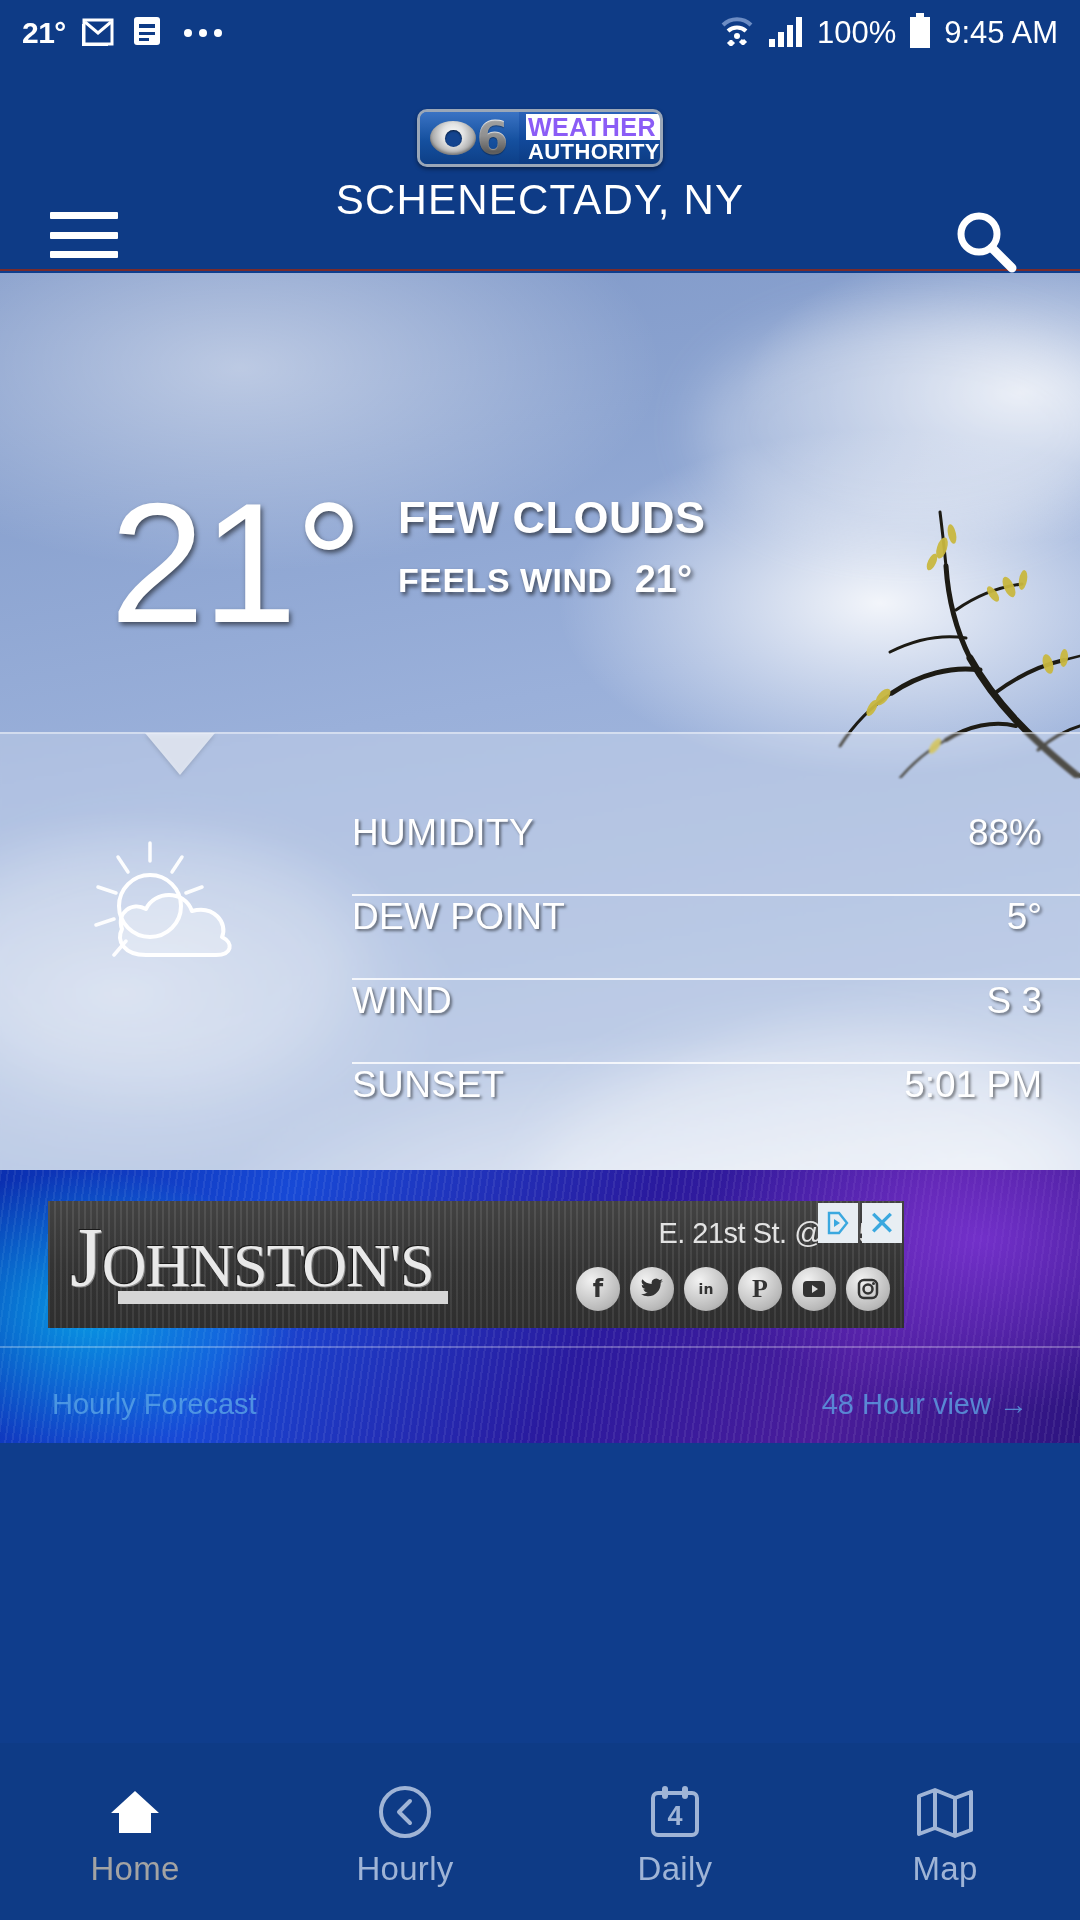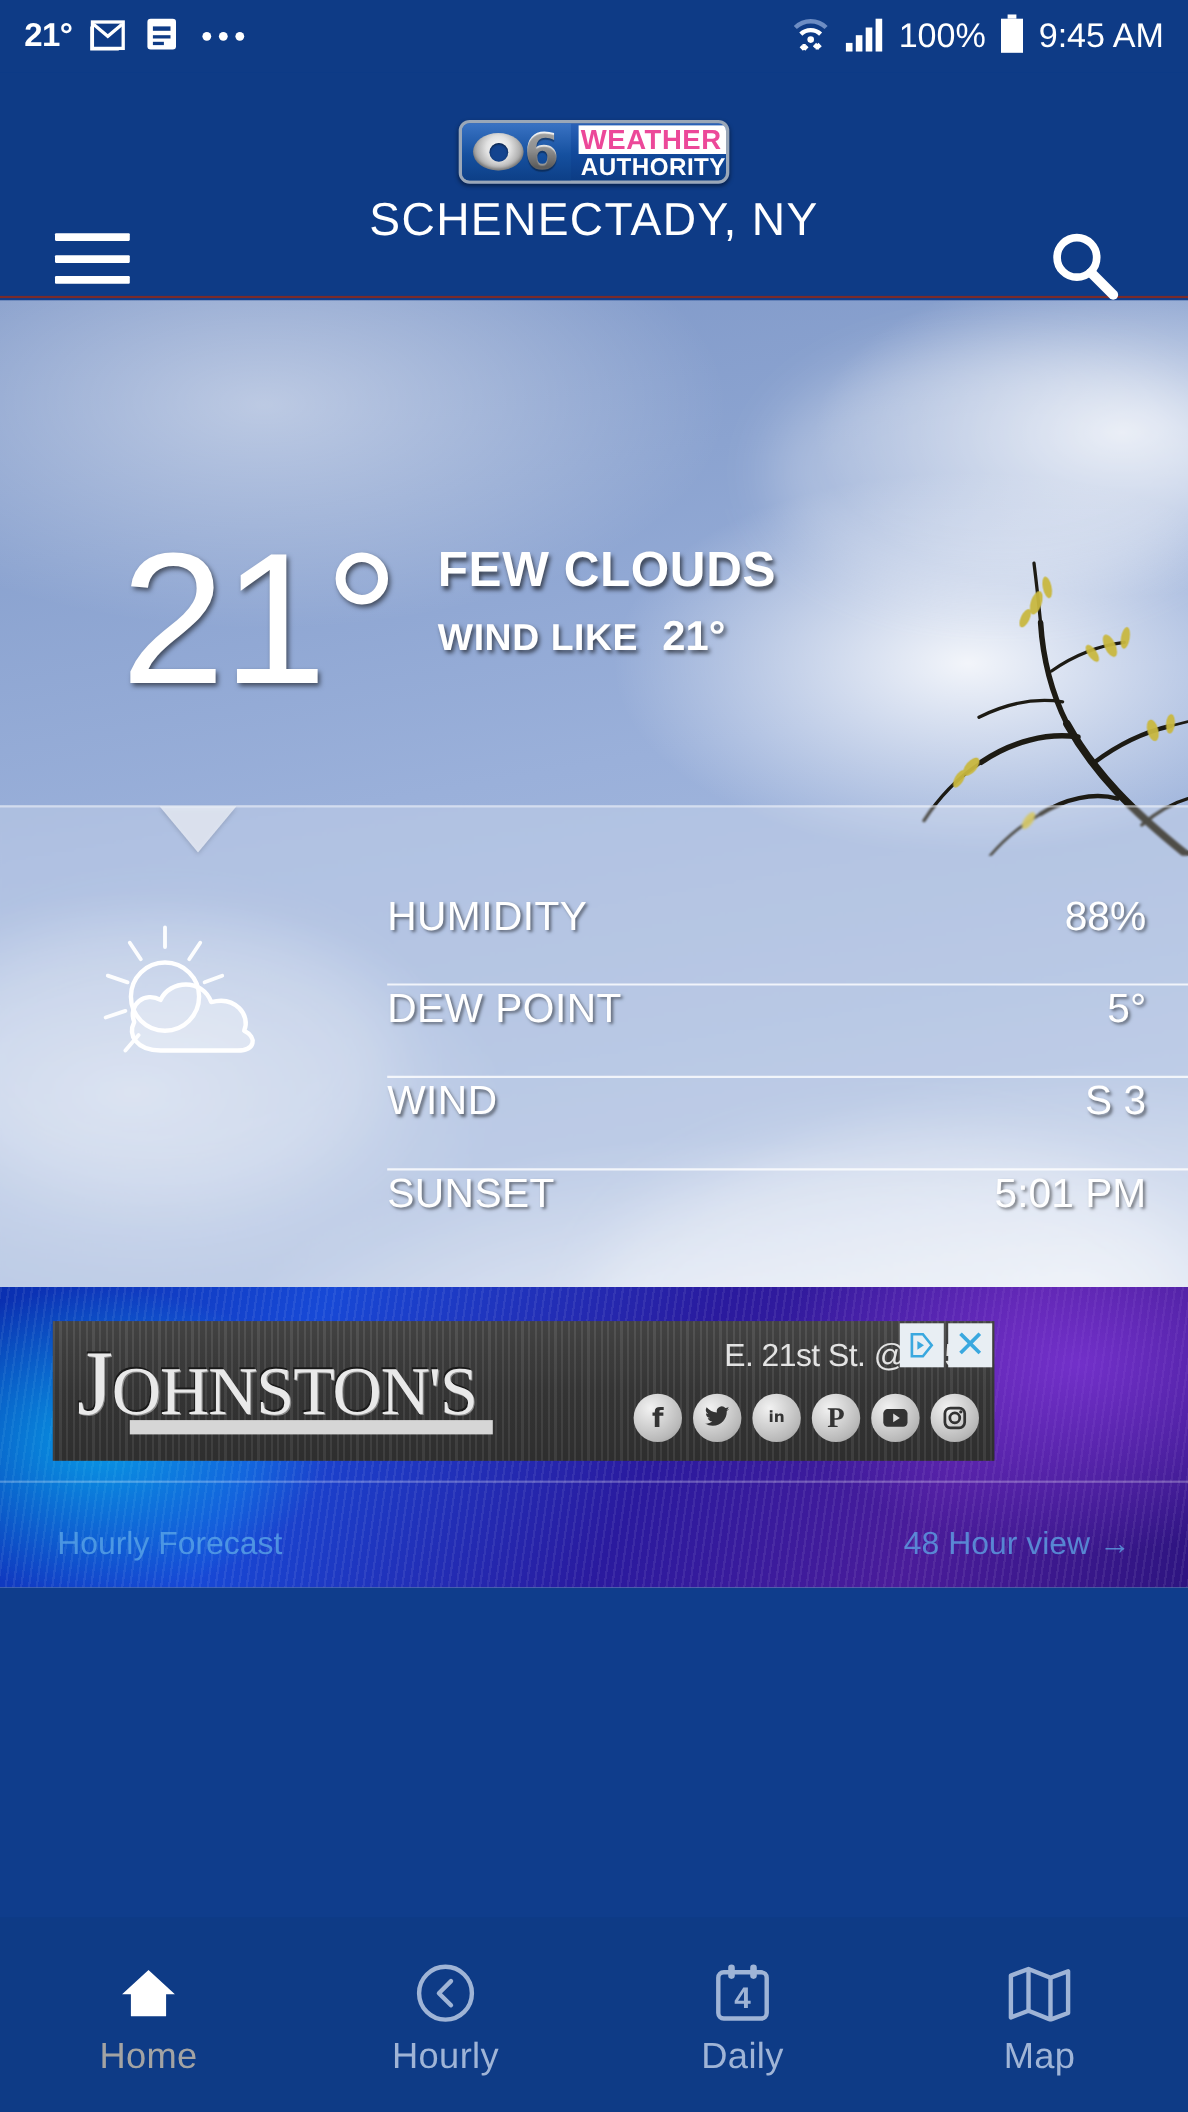--- a/index.html
+++ b/index.html
@@ -71,21 +71,21 @@
     background:linear-gradient(180deg,#ffffff 0%,#dedede 45%,#8d8d8d 80%,#bdbdbd 100%);
     -webkit-background-clip:text;background-clip:text;color:transparent;
     text-shadow:0 1px 1px rgba(0,0,0,.35);
     margin-left:-2px;
   }
   .logo-right{
     flex:1;display:flex;flex-direction:column;justify-content:center;
     padding-left:7px;
   }
   .logo-weather{
-    background:#fff;color:#ec4899;font-weight:bold;font-size:25px;
+    background:#fff;color:#8b5cf6;font-weight:bold;font-size:25px;
     line-height:26px;letter-spacing:.5px;padding:0 4px 0 2px;
     font-family:"Liberation Sans",sans-serif;
   }
   .logo-authority{
     color:#fff;font-weight:bold;font-size:22px;line-height:23px;
     letter-spacing:.4px;padding-left:2px;
     font-family:"Liberation Sans",sans-serif;
   }
   .city{
     position:absolute;top:110px;left:0;width:1080px;text-align:center;
@@ -365,21 +365,21 @@
       <ellipse cx="92" cy="220" rx="4" ry="9" transform="rotate(30 92 220)"></ellipse>
       <ellipse cx="268" cy="176" rx="5" ry="10" transform="rotate(-15 268 176)"></ellipse>
       <ellipse cx="284" cy="170" rx="4" ry="9" transform="rotate(5 284 170)"></ellipse>
       <ellipse cx="155" cy="258" rx="4" ry="9" transform="rotate(35 155 258)"></ellipse>
     </g>
   </svg>
 
   <div class="temp-big">21°</div>
   <div class="cond">FEW CLOUDS</div>
   <div class="feels-row">
-    <span class="feels-lbl">WIND LIKE</span>
+    <span class="feels-lbl">FEELS WIND</span>
     <span class="feels-val">21°</span>
   </div>
 
   <div class="panel">
     <div class="panel-notch"></div>
 
     <svg class="panel-icon" viewBox="0 0 190 150">
       <g stroke="#ffffff" stroke-width="3.5" stroke-linecap="round" opacity=".95">
         <line x1="62" y1="4" x2="62" y2="22"></line>
         <line x1="30" y1="18" x2="40" y2="33"></line>

